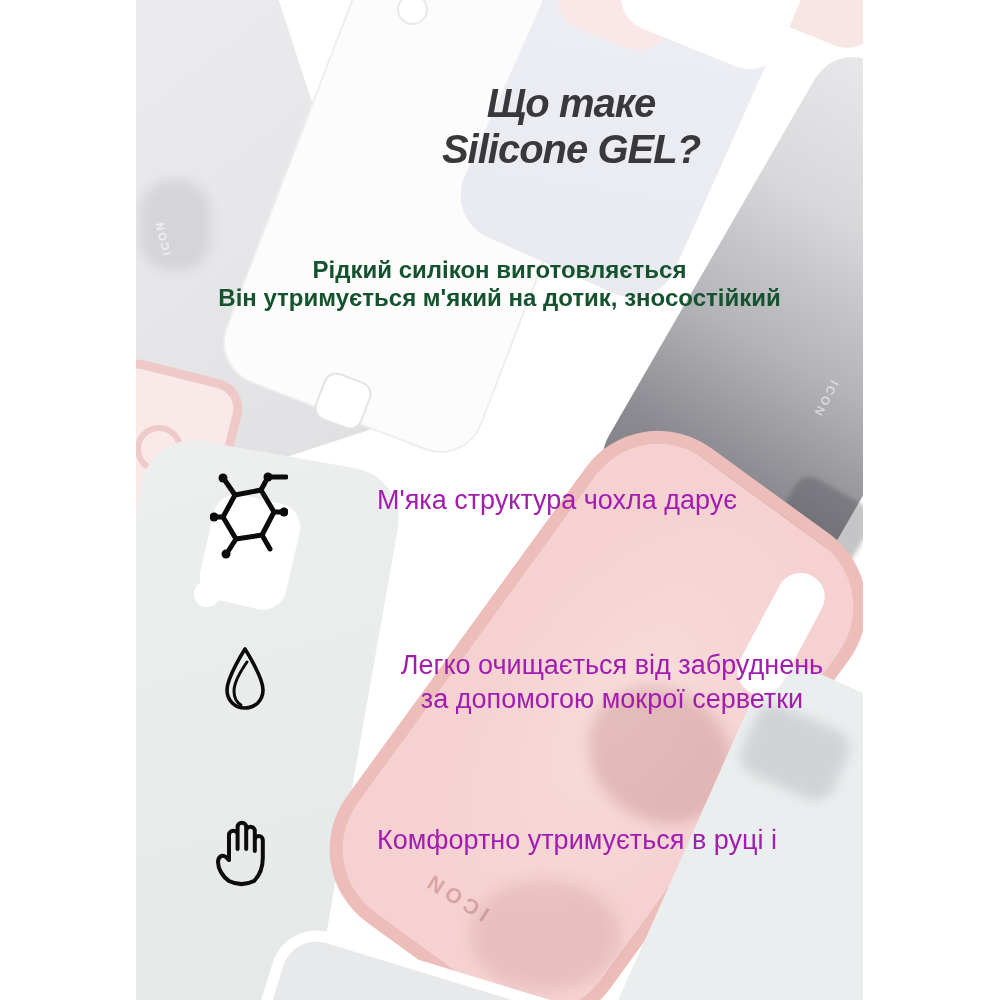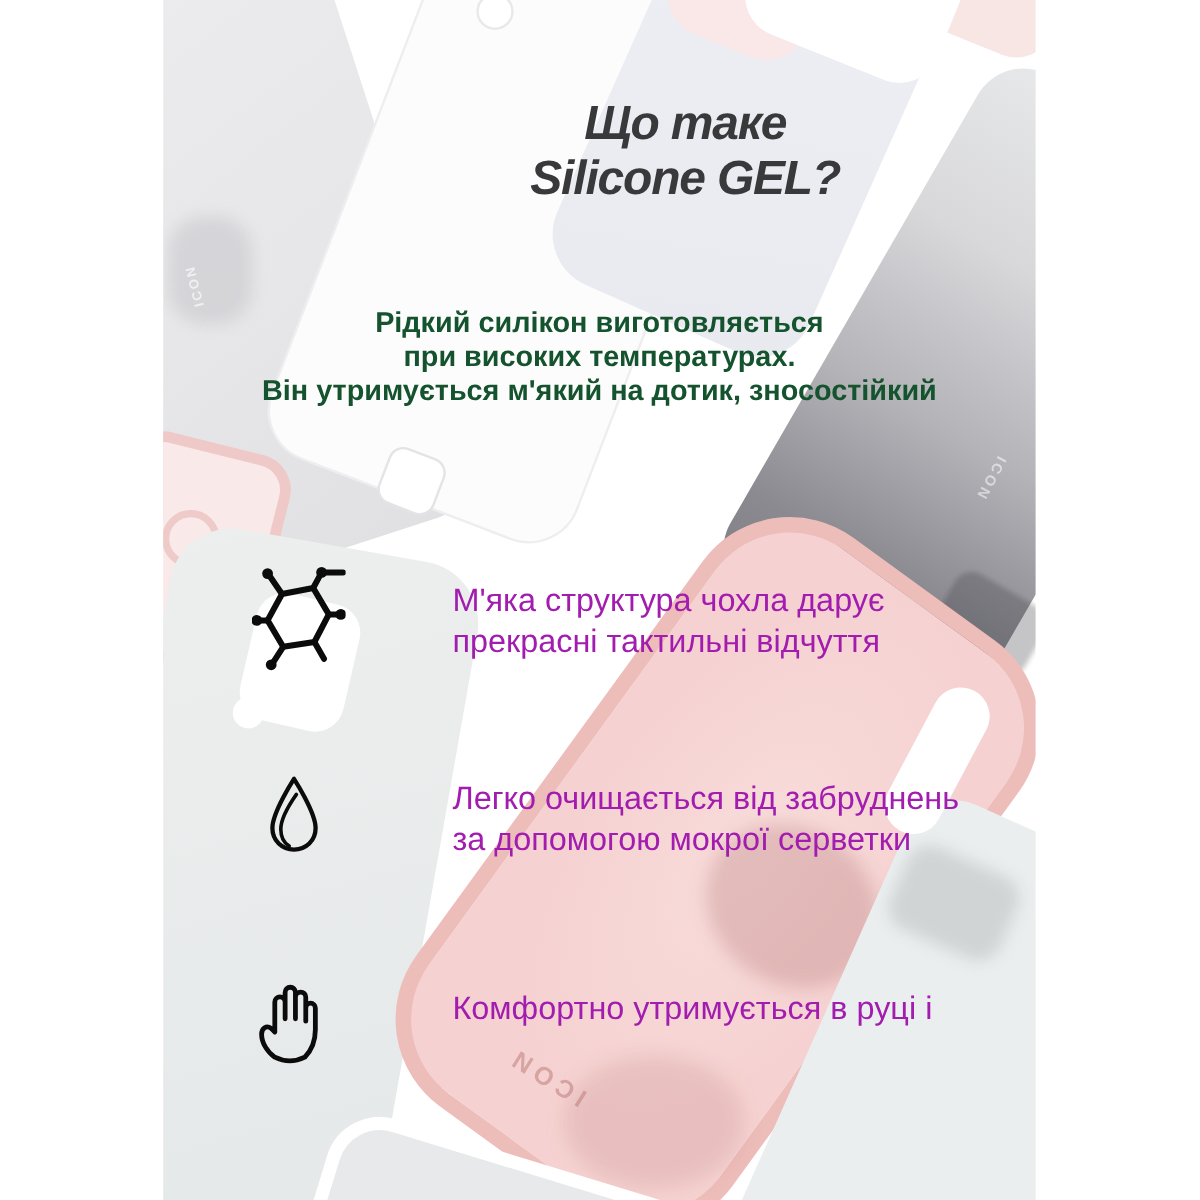--- a/index.html
+++ b/index.html
@@ -91,47 +91,45 @@
                 transform:rotate(17deg);background:#e7e9ea;border:11px solid #ffffff;"></div>
   </div>
 
   <div class="title">
     <div>Що таке</div>
     <div>Silicone GEL?</div>
   </div>
 
   <div class="intro">
     <div>Рідкий силікон виготовляється</div>
-    <div>при високих температурах.</div>
     <div>Він утримується м'який на дотик, зносостійкий</div>
   </div>
 
   <div class="ficon" style="left:210px;top:470px;">
     <svg width="78" height="92" viewBox="0 0 78 92" fill="none">
       <path d="M25,25 L51,20 L64,42 L52,65 L26,69 L13,47 Z" stroke="#0b0b0b" stroke-width="5" stroke-linejoin="round" fill="none"></path>
       <path d="M25,25 L14,9 M51,20 L58,7 L76,7 M64,42 L73,42 M13,47 L4,47 M26,69 L17,83 M52,65 L60,79" stroke="#0b0b0b" stroke-width="5" stroke-linecap="round" fill="none"></path>
       <circle cx="13" cy="8" r="4.5" fill="#0b0b0b"></circle>
       <circle cx="58" cy="7" r="4.5" fill="#0b0b0b"></circle>
       <circle cx="74" cy="42" r="4.5" fill="#0b0b0b"></circle>
       <circle cx="4" cy="47" r="4.5" fill="#0b0b0b"></circle>
       <circle cx="16" cy="84" r="4.5" fill="#0b0b0b"></circle>
     </svg>
   </div>
   <div class="feature-text" style="top:483px;">
     <div>М'яка структура чохла дарує</div>
-    <div>прекрасні тактильні відчуття</div>
   </div>
 
   <div class="ficon" style="left:221px;top:646px;">
     <svg width="48" height="66" viewBox="0 0 48 66" fill="none">
       <path d="M24,3 C24,3 6,31 6,44 C6,54.5 14,62 24,62 C34,62 42,54.5 42,44 C42,31 24,3 24,3 Z" stroke="#0b0b0b" stroke-width="3.6" stroke-linejoin="round" fill="none"></path>
       <path d="M26,16 C19,26 13,36 13,45 C13,51 15,56 20,59" stroke="#0b0b0b" stroke-width="3" stroke-linecap="round" fill="none"></path>
     </svg>
   </div>
-  <div class="feature-text" style="top:648px;">
+  <div class="feature-text" style="top:648px;text-align:center;">
     <div>Легко очищається від забруднень</div>
     <div>за допомогою мокрої серветки</div>
   </div>
 
   <div class="ficon" style="left:211px;top:815px;">
     <svg width="58" height="72" viewBox="0 0 58 72" fill="none">
       <path d="M18,66 C12,62 7,54 7,47 C7,42 11,39 15,42 L18,45
                L18,20 A4.3,4.3 0 0 1 26.6,20 L26.6,34
                L26.6,12 A4.3,4.3 0 0 1 35.2,12 L35.2,34
                L35.2,16 A4.3,4.3 0 0 1 43.8,16 L43.8,36

